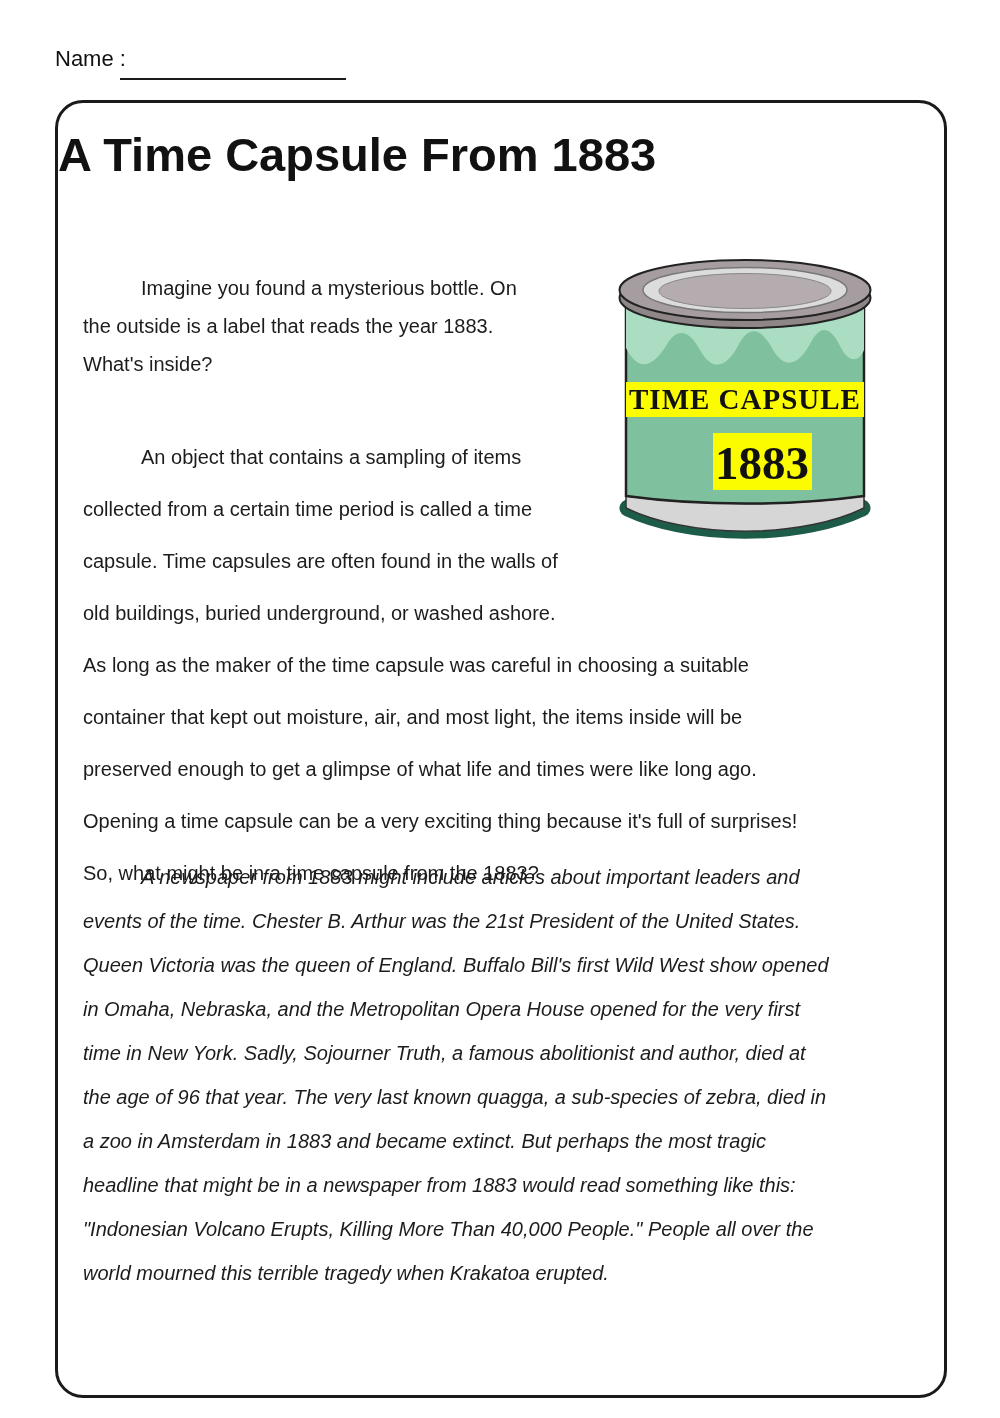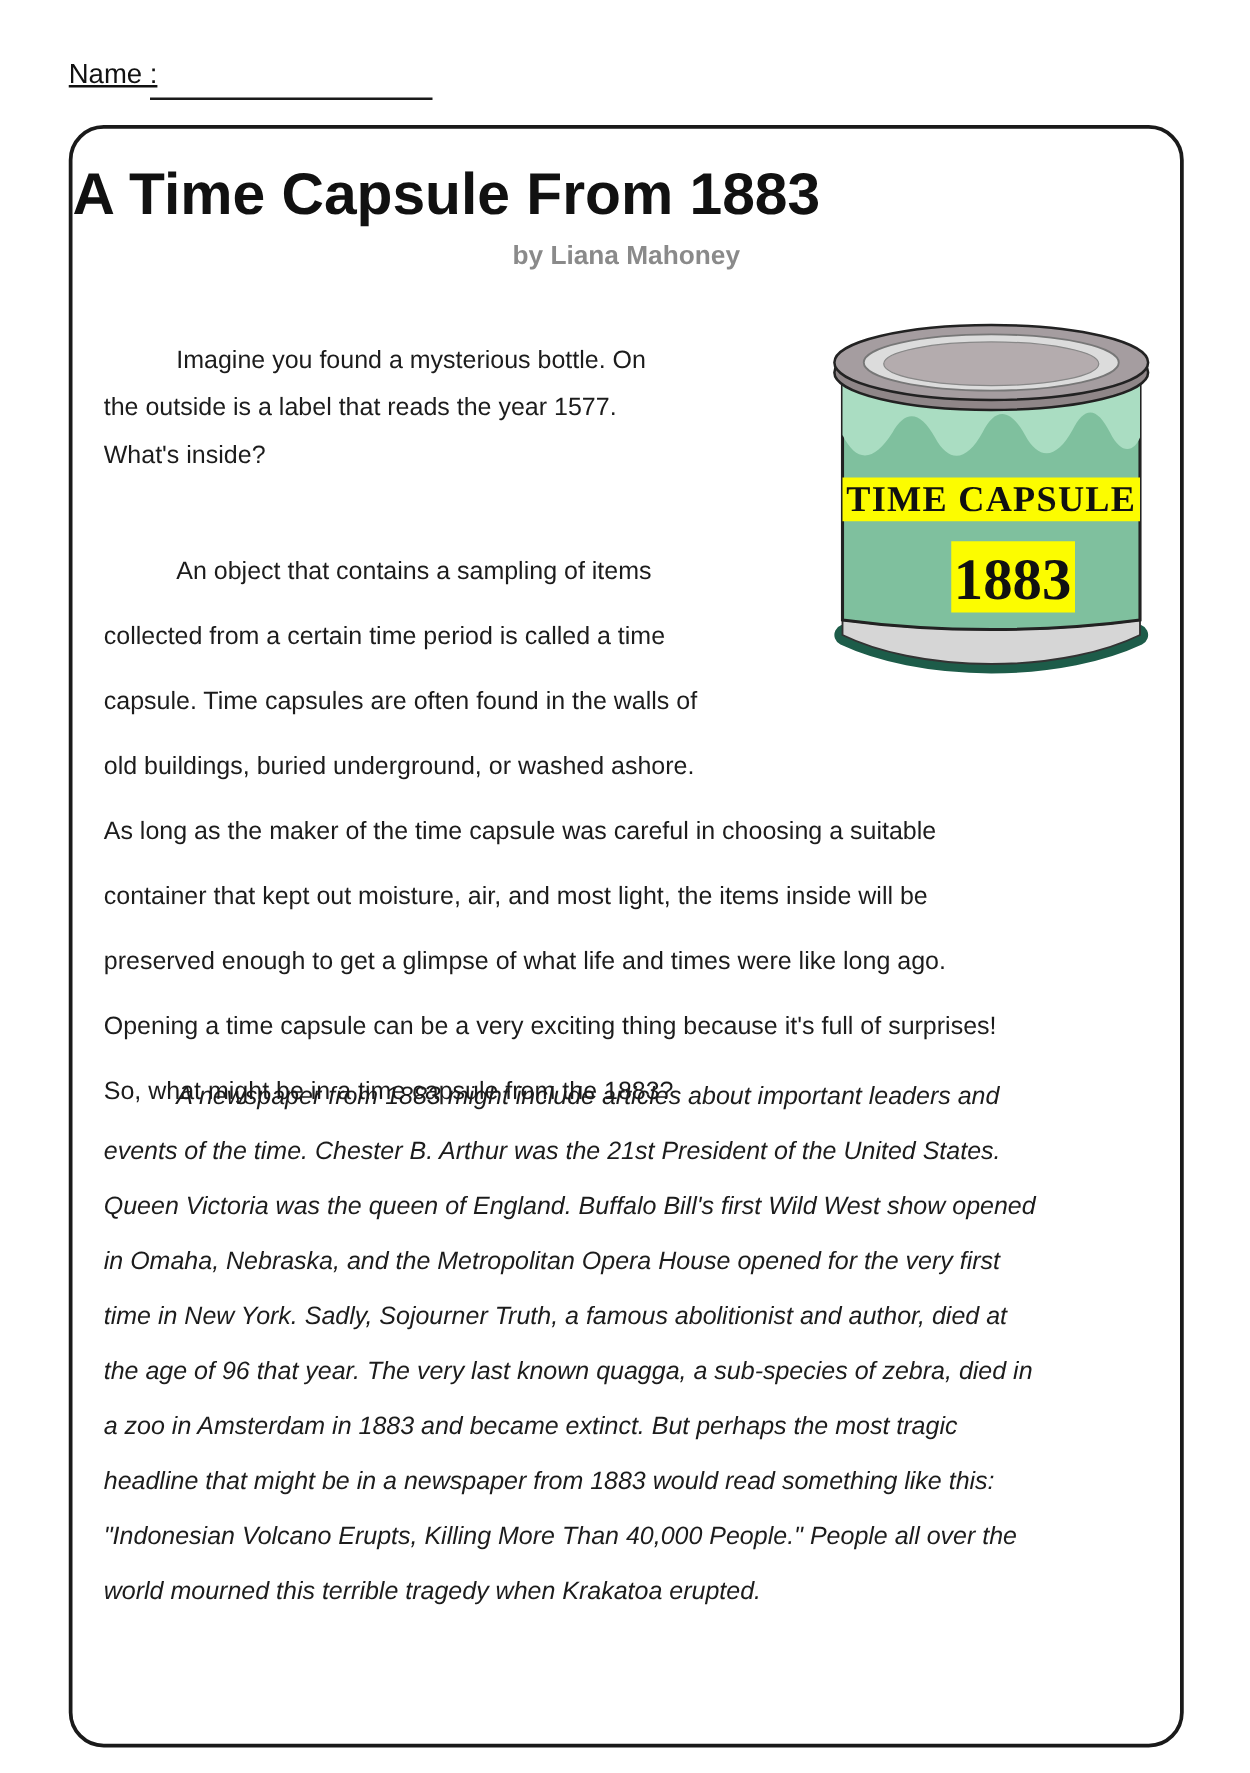--- a/index.html
+++ b/index.html
@@ -15,21 +15,20 @@
     font-family: "Liberation Sans", sans-serif;
     color: #1a1a1a;
     overflow: hidden;
   }
   .name-row {
     position: absolute;
     left: 55px;
     top: 46px;
     font-size: 22px;
     color: #111;
-    text-decoration: underline;
   }
   .name-blank {
     position: absolute;
     left: 120px;
     top: 50px;
     width: 226px;
     height: 28px;
     border-bottom: 2px solid #1a1a1a;
   }
   .page-box {
@@ -70,21 +69,21 @@
     color: #1c1c1c;
     white-space: pre;
     text-indent: 58px;
   }
   .para-1 { top: 166px; line-height: 38px; }
   .para-2 { top: 328px; line-height: 52px; }
   .para-3 { top: 752px; line-height: 44px; font-style: italic; }
   .para-4 { top: 1214px; line-height: 44px; }
   .can-wrap {
     position: absolute;
-    left: 608px;
+    left: 560px;
     top: 153px;
     width: 255px;
     height: 322px;
   }
   .can-band-text {
     font-family: "Liberation Serif", serif;
     font-weight: bold;
     font-size: 29px;
     letter-spacing: 1px;
   }
@@ -98,21 +97,20 @@
 <body>
 
 <div class="sheet">
 
   <div class="name-row">Name :</div>
   <div class="name-blank"></div>
 
   <div class="page-box">
 
     <div class="article-title">A Time Capsule From 1883</div>
-    <div class="article-byline">by Liana Mahoney</div>
 
     <div class="can-wrap">
       <svg width="255" height="322" viewBox="0 0 255 322" xmlns="http://www.w3.org/2000/svg">
 
         <path d="M10,252 A 160 70 0 0 0 244,252" fill="none" stroke-width="17" stroke-linecap="round" stroke="#1d5c49"></path>
 
         <path d="M8,240 A 280 80 0 0 0 246,240 L246,252 A 160 70 0 0 1 8,252 Z" stroke="#333333" stroke-width="1.5" fill="#d6d6d6"></path>
 
         <path d="M8,38 L8,240 A 280 80 0 0 0 246,240 L246,38 Z" stroke="#222222" stroke-width="2.5" fill="#7fc09e"></path>
 
@@ -125,21 +123,21 @@
         <text x="144" y="223" text-anchor="middle" fill="#111111" class="can-year-text">1883</text>
 
         <ellipse cx="127" cy="42" rx="125.5" ry="30" stroke="#222222" stroke-width="2" fill="#8f8688"></ellipse>
         <ellipse cx="127" cy="34" rx="125.5" ry="30" stroke="#222222" stroke-width="2" fill="#a59da0"></ellipse>
         <ellipse cx="127" cy="34" rx="102" ry="22.5" stroke="#777777" stroke-width="1.5" fill="#dcdcdc"></ellipse>
         <ellipse cx="127" cy="35" rx="86" ry="17.5" stroke="#888888" stroke-width="1" fill="#b4acae"></ellipse>
       </svg>
     </div>
 
     <div class="para para-1">Imagine you found a mysterious bottle. On
-the outside is a label that reads the year 1577.
+the outside is a label that reads the year 1883.
 What's inside?</div>
     <div class="para para-2">An object that contains a sampling of items
 collected from a certain time period is called a time
 capsule. Time capsules are often found in the walls of
 old buildings, buried underground, or washed ashore.
 As long as the maker of the time capsule was careful in choosing a suitable
 container that kept out moisture, air, and most light, the items inside will be
 preserved enough to get a glimpse of what life and times were like long ago.
 Opening a time capsule can be a very exciting thing because it's full of surprises!
 So, what might be in a time capsule from the 1883?</div>

